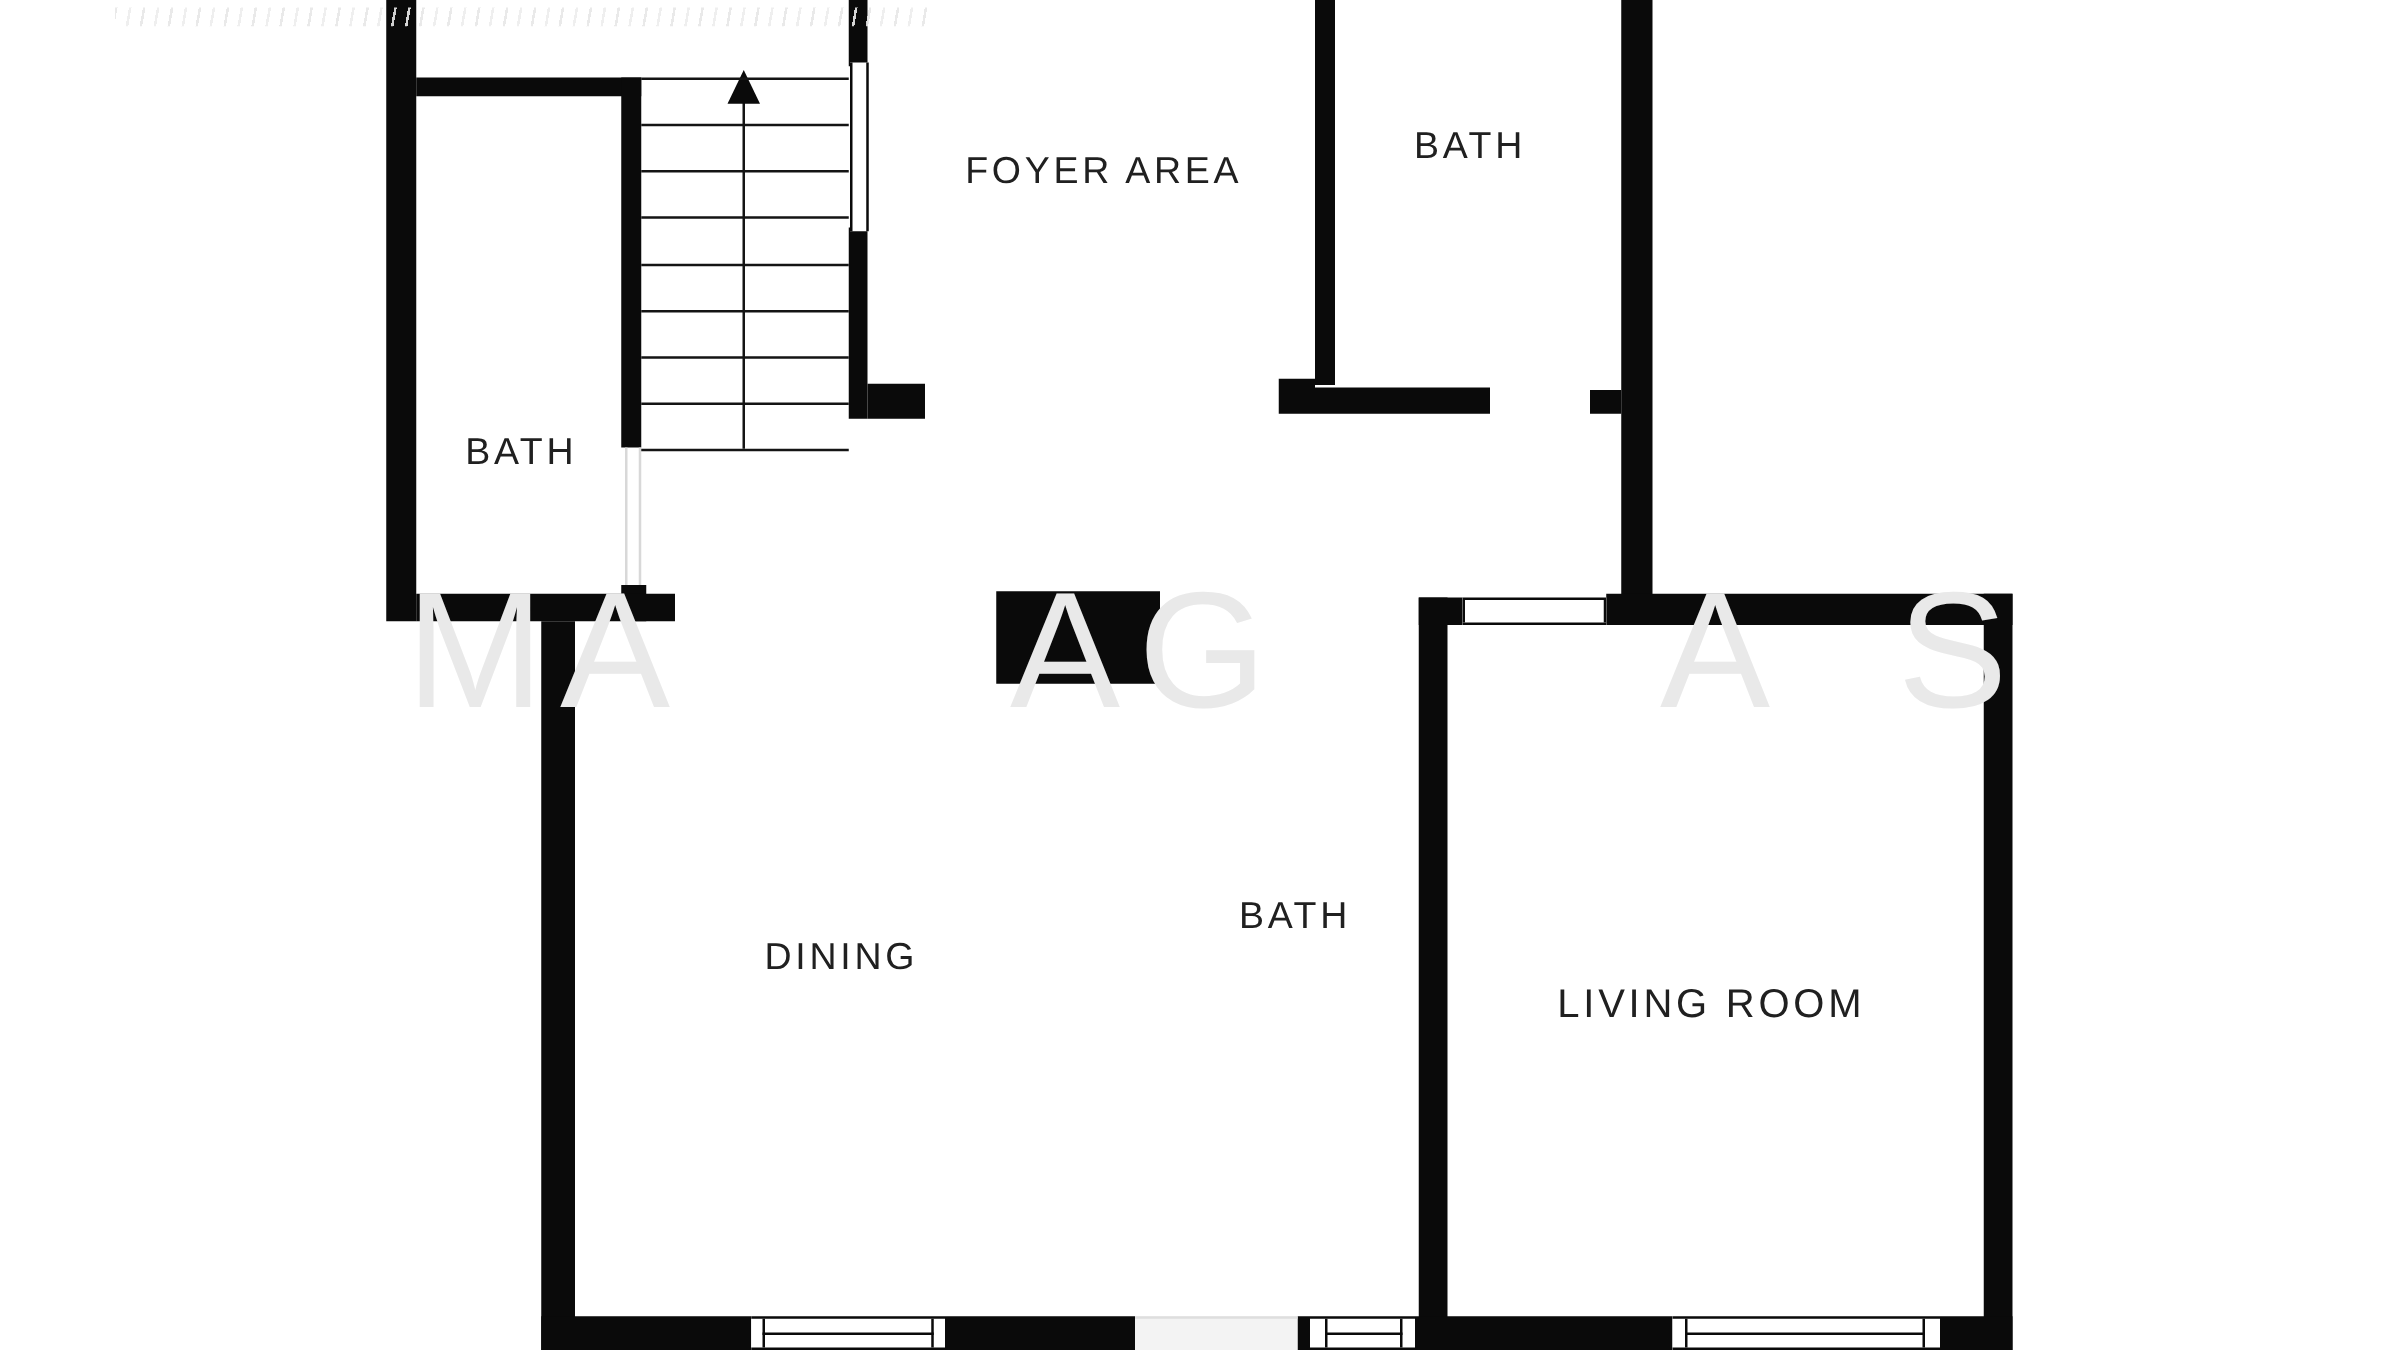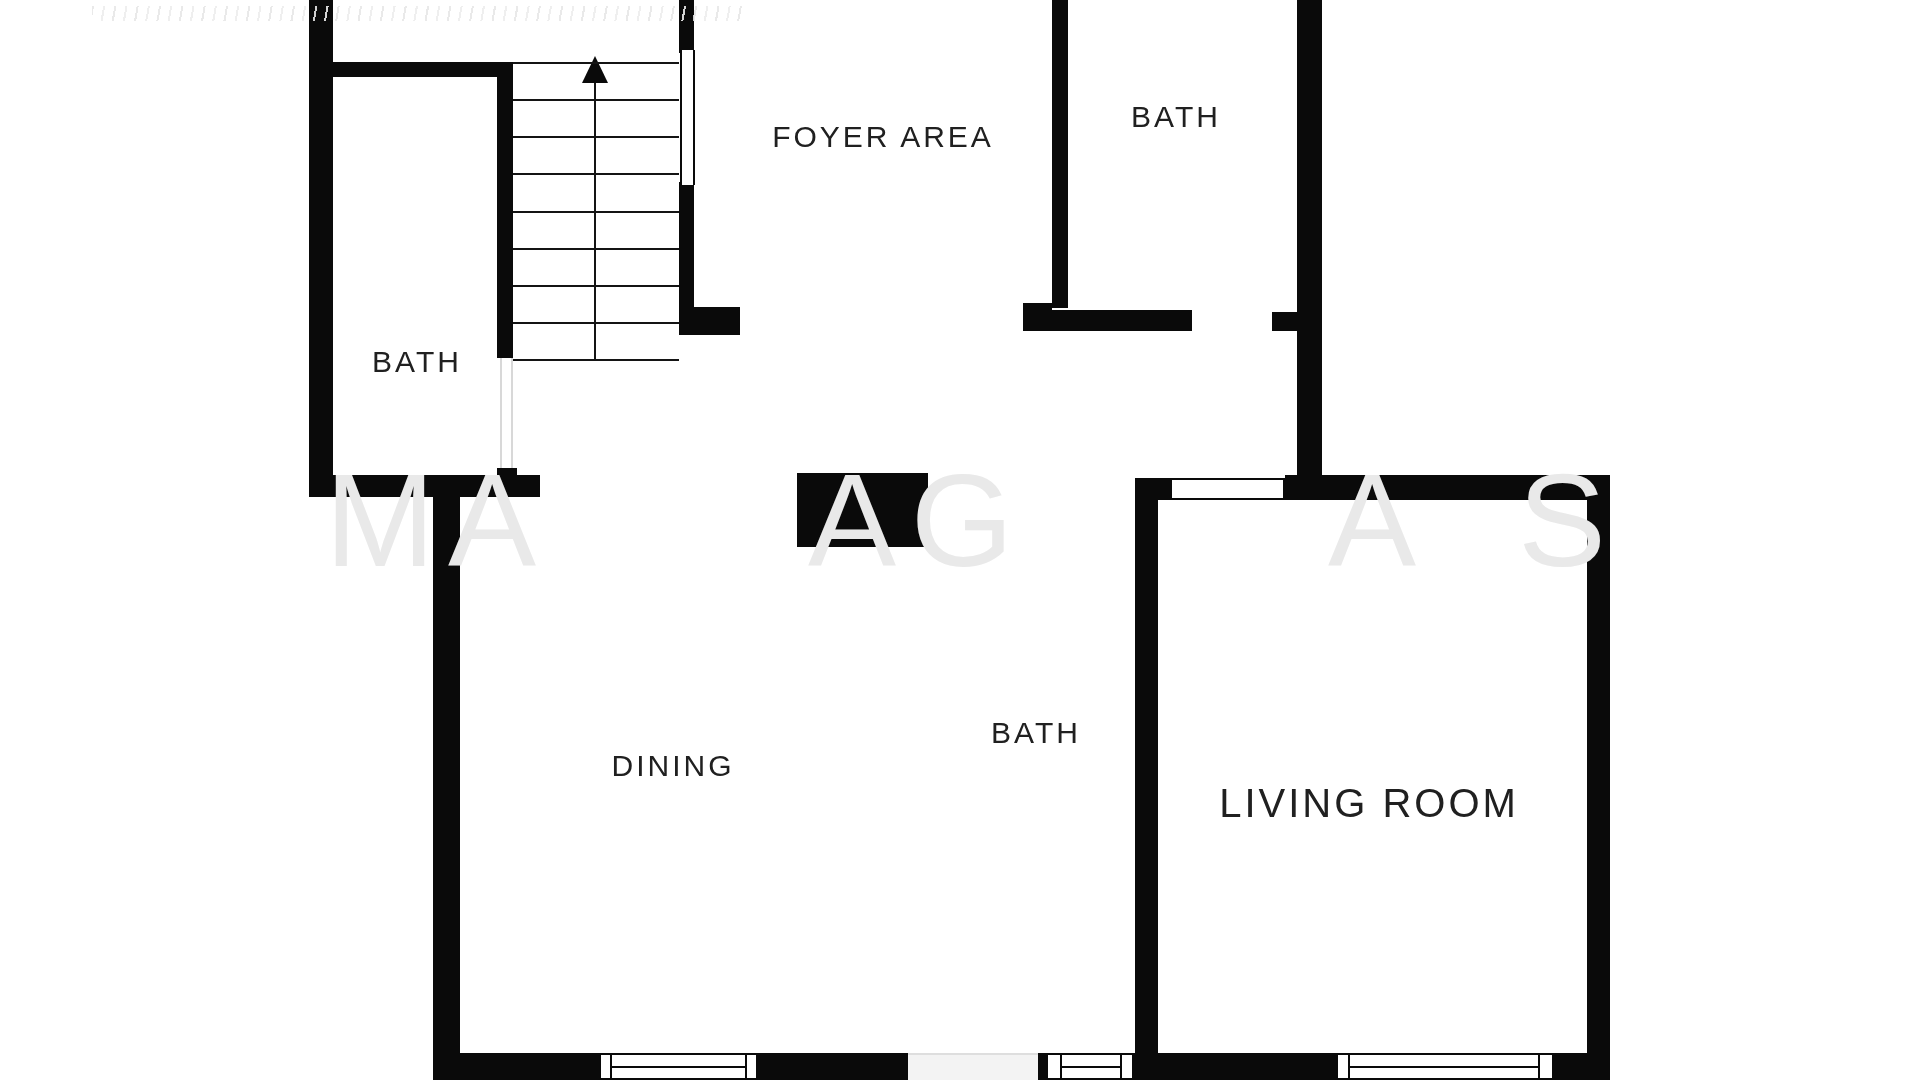--- a/index.html
+++ b/index.html
@@ -6,21 +6,21 @@
   #canvas{
     position:relative;width:1920px;height:1080px;background:#ffffff;overflow:hidden;
     font-family:"Liberation Sans","DejaVu Sans",sans-serif;
   }
   .wall{position:absolute;background:#0a0a0a;}
   .room-label{
     position:absolute;transform:translate(-50%,-50%);
     color:#202020;font-size:30px;font-weight:400;letter-spacing:3px;white-space:nowrap;
     z-index:4;
   }
-  .lr{font-size:40px;}
+  .lr{font-size:32px;}
   
   .winh{position:absolute;background:#ffffff;border-top:2px solid #0a0a0a;border-bottom:2px solid #0a0a0a;box-sizing:border-box;z-index:3;}
   .winh .jamb{position:absolute;top:0;bottom:0;width:2px;background:#0a0a0a;}
   .winh .sill{position:absolute;height:2px;background:#0a0a0a;}
   .winv{position:absolute;background:#ffffff;border-left:2px solid #0a0a0a;border-right:2px solid #0a0a0a;box-sizing:border-box;z-index:3;}
   .opening{position:absolute;background:#f3f3f3;border-top:2px solid #dedede;box-sizing:border-box;z-index:2;}
   .thinline{position:absolute;background:#d8d8d8;z-index:2;}
   
   #stairs{position:absolute;left:513px;top:62px;width:166px;height:297px;z-index:2;}
   #stairs .tread{position:absolute;left:0;width:100%;height:2px;background:#141414;}

